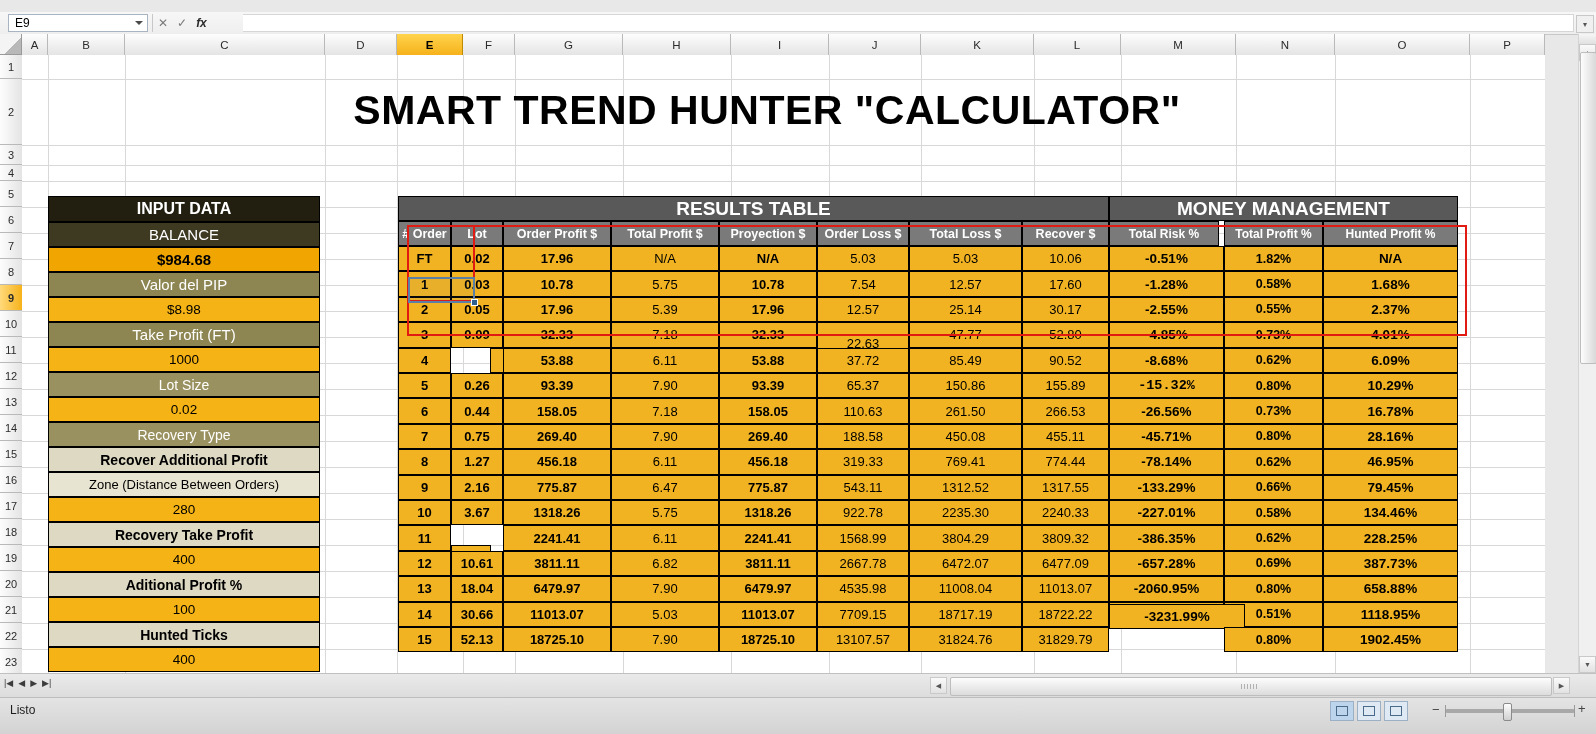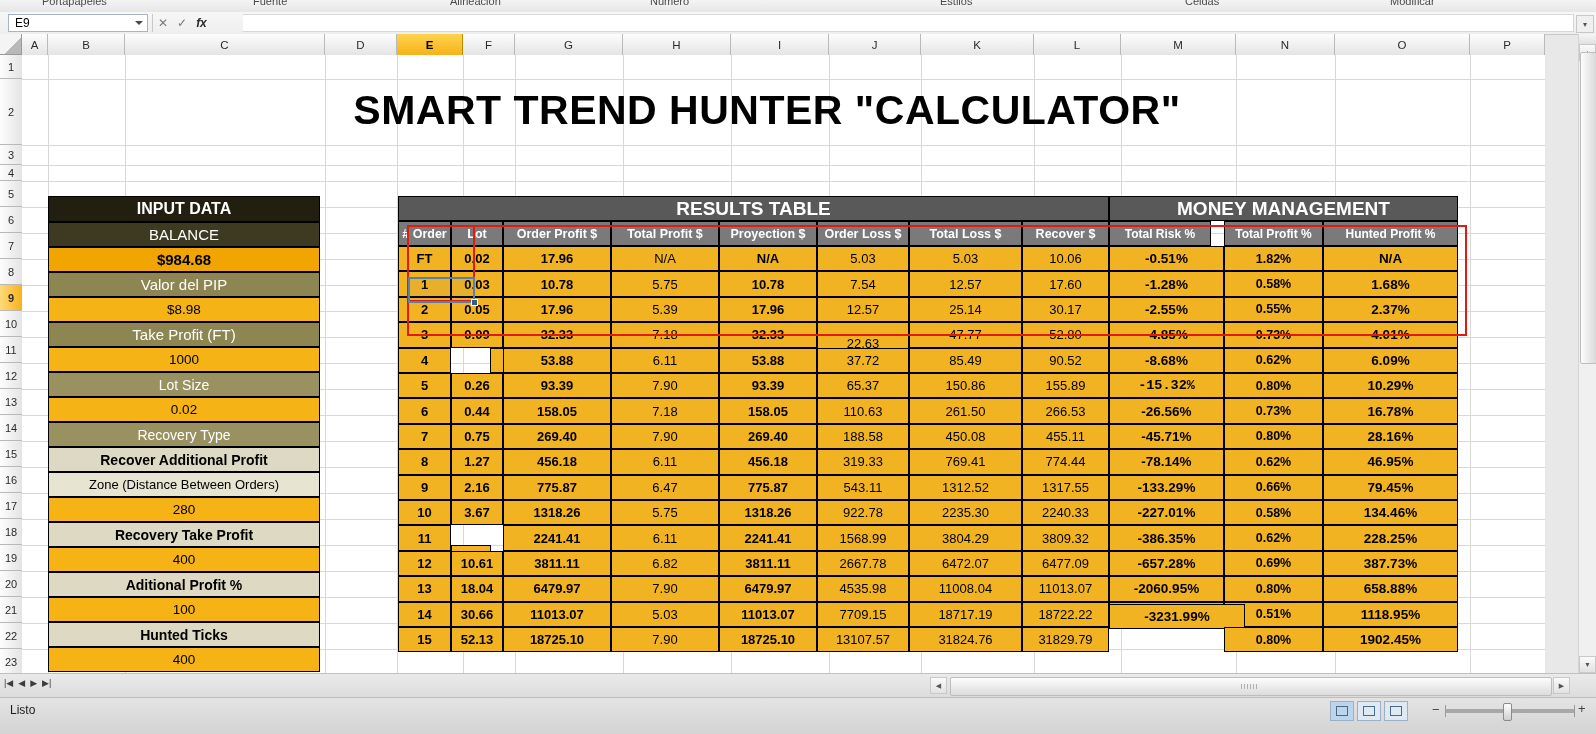--- a/index.html
+++ b/index.html
@@ -171,29 +171,20 @@
   .zs-tick{position:absolute;top:-4px;width:1px;height:12px;background:#9a9a9a;}
   .zs-thumb{position:absolute;left:58px;top:-6px;width:7px;height:16px;background:linear-gradient(#fefefe,#cfcfcf);border:1px solid #8a8a8a;border-radius:2px;}
   .zs-minus{position:absolute;left:1432px;top:4px;font-size:13px;color:#444;}
   .zs-plus{position:absolute;left:1578px;top:3px;font-size:13px;color:#444;}
 </style>
 </head>
 <body>
 
 <div class="app">
 
-  <div class="ribbon-strip">
-    <div class="grp" style="left:42px;">Portapapeles</div>
-    <div class="grp" style="left:253px;">Fuente</div>
-    <div class="grp" style="left:450px;">Alineación</div>
-    <div class="grp" style="left:650px;">Número</div>
-    <div class="grp" style="left:940px;">Estilos</div>
-    <div class="grp" style="left:1185px;">Celdas</div>
-    <div class="grp" style="left:1390px;">Modificar</div>
-  </div>
 
   <div class="formulabar">
     <div class="namebox">
       <span>E9</span>
       <span class="namebox-arrow"></span>
     </div>
     <div class="nb-divider"></div>
     <div class="fx-btns">
       <span>✕</span>
       <span>✓</span>
@@ -319,21 +310,21 @@
         <div class="cellbox rt-title" style="left: 376px; top: 141px; width: 711px; height: 25px;">RESULTS TABLE</div>
         <div class="cellbox rt-title" style="left: 1087px; top: 141px; width: 349px; height: 25px;">MONEY MANAGEMENT</div>
         <div class="cellbox rt-head" style="left: 376px; top: 166px; width: 53px; height: 25px;"># Order</div>
         <div class="cellbox rt-head" style="left: 429px; top: 166px; width: 52px; height: 25px;">Lot</div>
         <div class="cellbox rt-head" style="left: 481px; top: 166px; width: 108px; height: 25px;">Order Profit $</div>
         <div class="cellbox rt-head" style="left: 589px; top: 166px; width: 108px; height: 25px;">Total Profit $</div>
         <div class="cellbox rt-head" style="left: 697px; top: 166px; width: 98px; height: 25px;">Proyection $</div>
         <div class="cellbox rt-head" style="left: 795px; top: 166px; width: 92px; height: 25px;">Order Loss $</div>
         <div class="cellbox rt-head" style="left: 887px; top: 166px; width: 113px; height: 25px;">Total Loss $</div>
         <div class="cellbox rt-head" style="left: 1000px; top: 166px; width: 87px; height: 25px;">Recover $</div>
-        <div class="cellbox mm-head" style="left: 1087px; top: 166px; width: 102px; height: 25px;">Total Risk %</div>
+        <div class="cellbox mm-head" style="left: 1087px; top: 166px; width: 110px; height: 25px;">Total Risk %</div>
         <div class="cellbox mm-head" style="left: 1202px; top: 166px; width: 99px; height: 25px;">Total Profit %</div>
         <div class="cellbox mm-head" style="left: 1301px; top: 166px; width: 135px; height: 25px;">Hunted Profit %</div>
         <div class="cellbox rt-cell b" style="left: 376px; top: 191px; width: 53px; height: 25.4px;">FT</div>
         <div class="cellbox rt-cell b" style="left: 429px; top: 191px; width: 52px; height: 25.4px;">0.02</div>
         <div class="cellbox rt-cell b" style="left: 481px; top: 191px; width: 108px; height: 25.4px;">17.96</div>
         <div class="cellbox rt-cell" style="left: 589px; top: 191px; width: 108px; height: 25.4px;">N/A</div>
         <div class="cellbox rt-cell b" style="left: 697px; top: 191px; width: 98px; height: 25.4px;">N/A</div>
         <div class="cellbox rt-cell" style="left: 795px; top: 191px; width: 92px; height: 25.4px;">5.03</div>
         <div class="cellbox rt-cell" style="left: 887px; top: 191px; width: 113px; height: 25.4px;">5.03</div>
         <div class="cellbox rt-cell" style="left: 1000px; top: 191px; width: 87px; height: 25.4px;">10.06</div>

